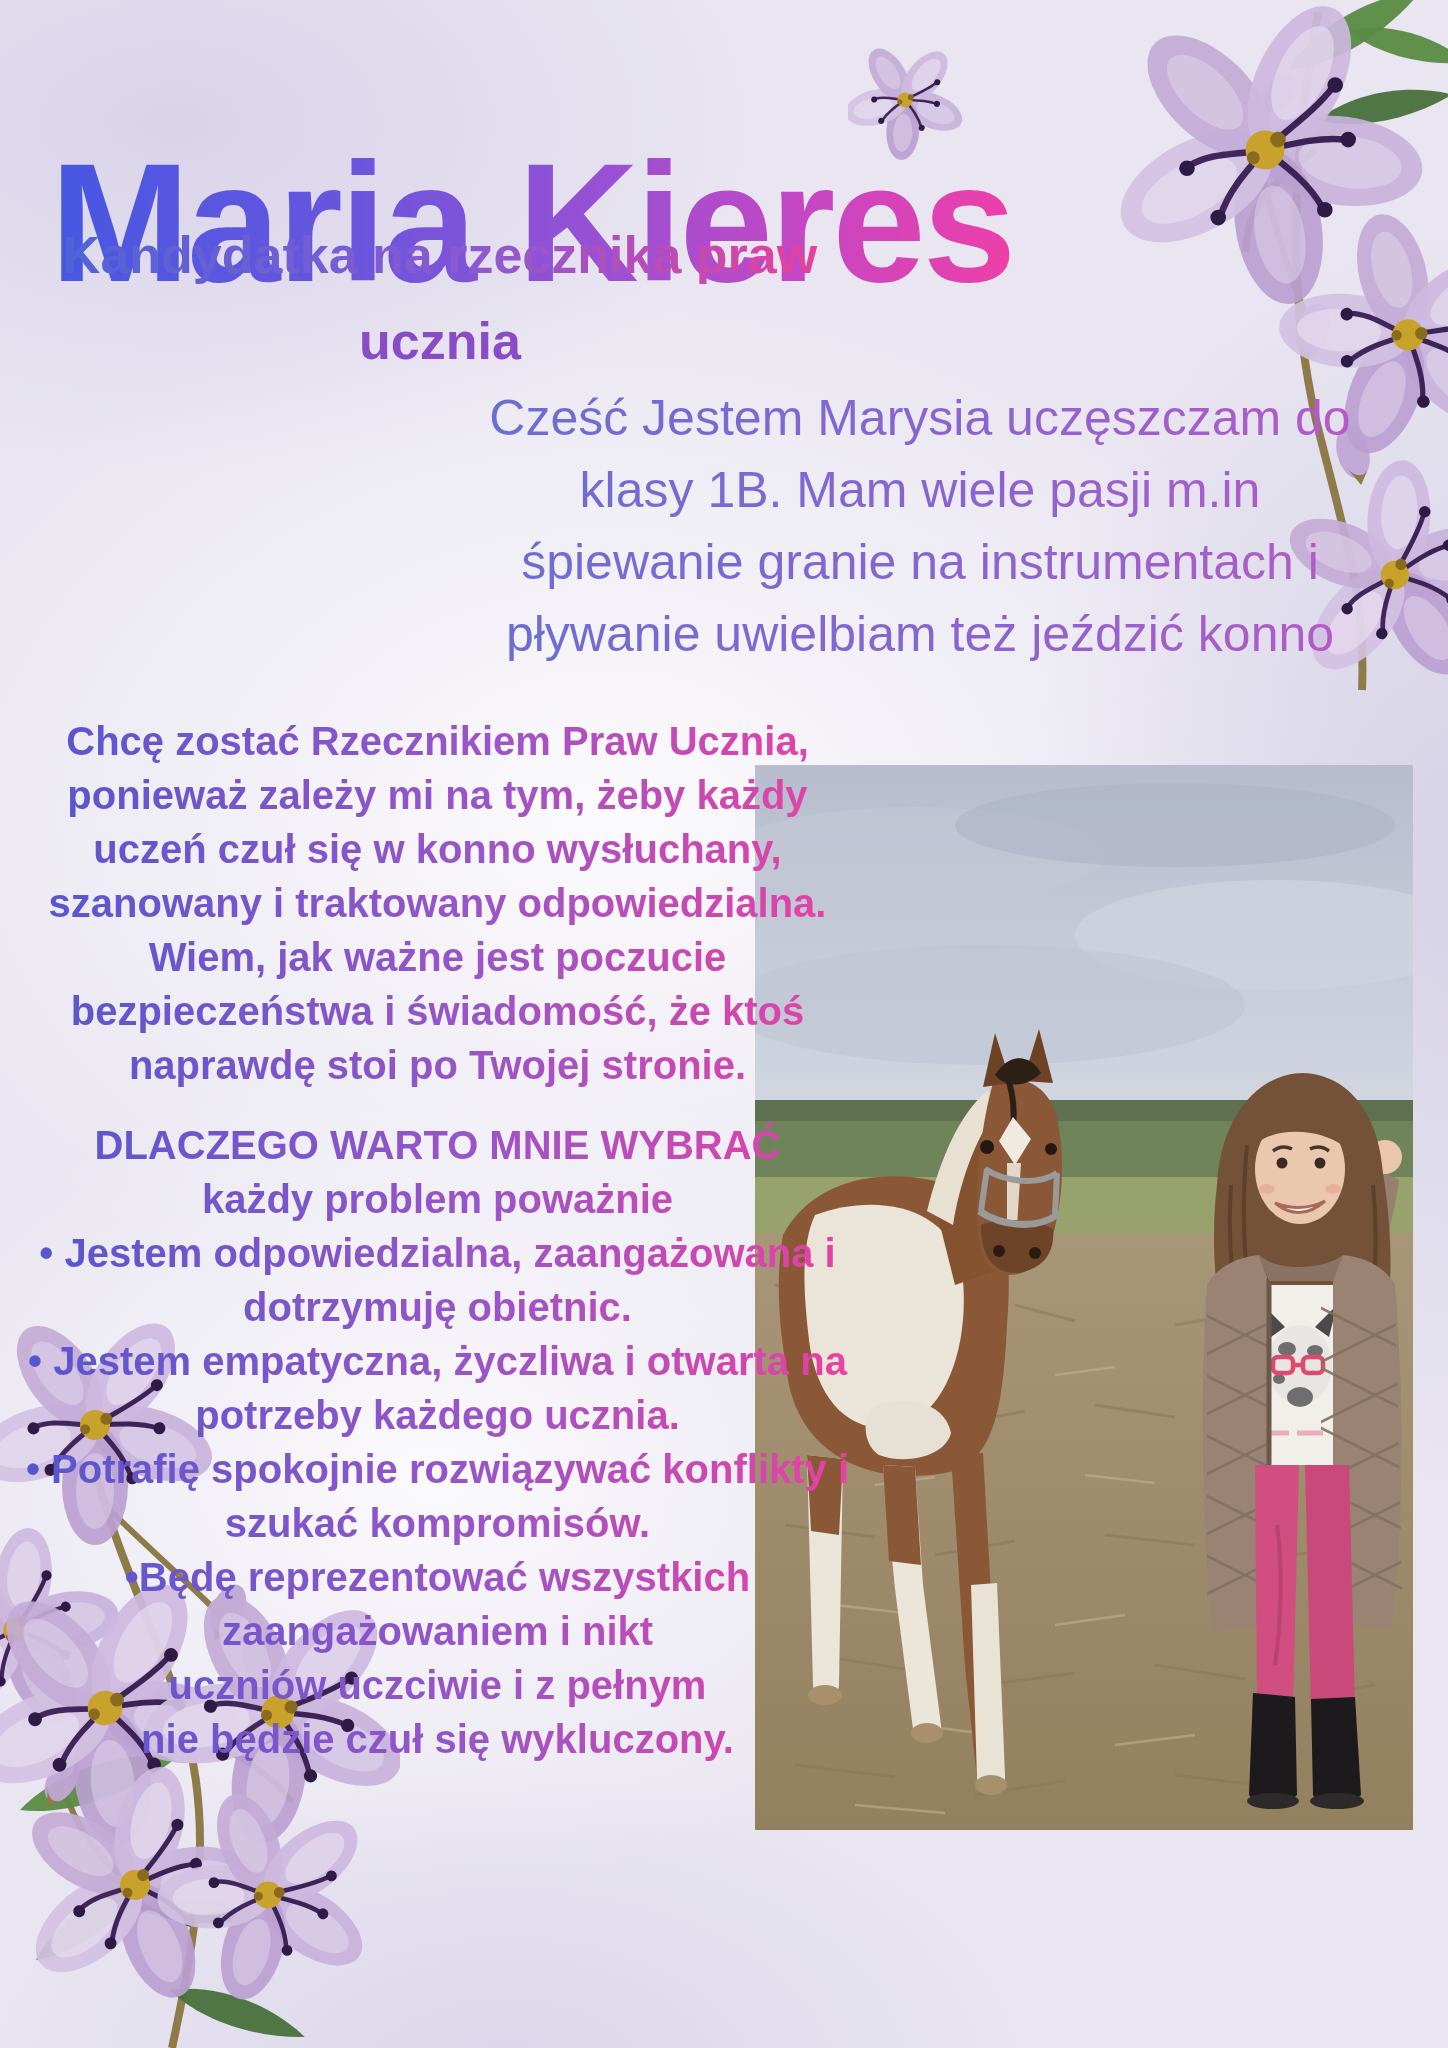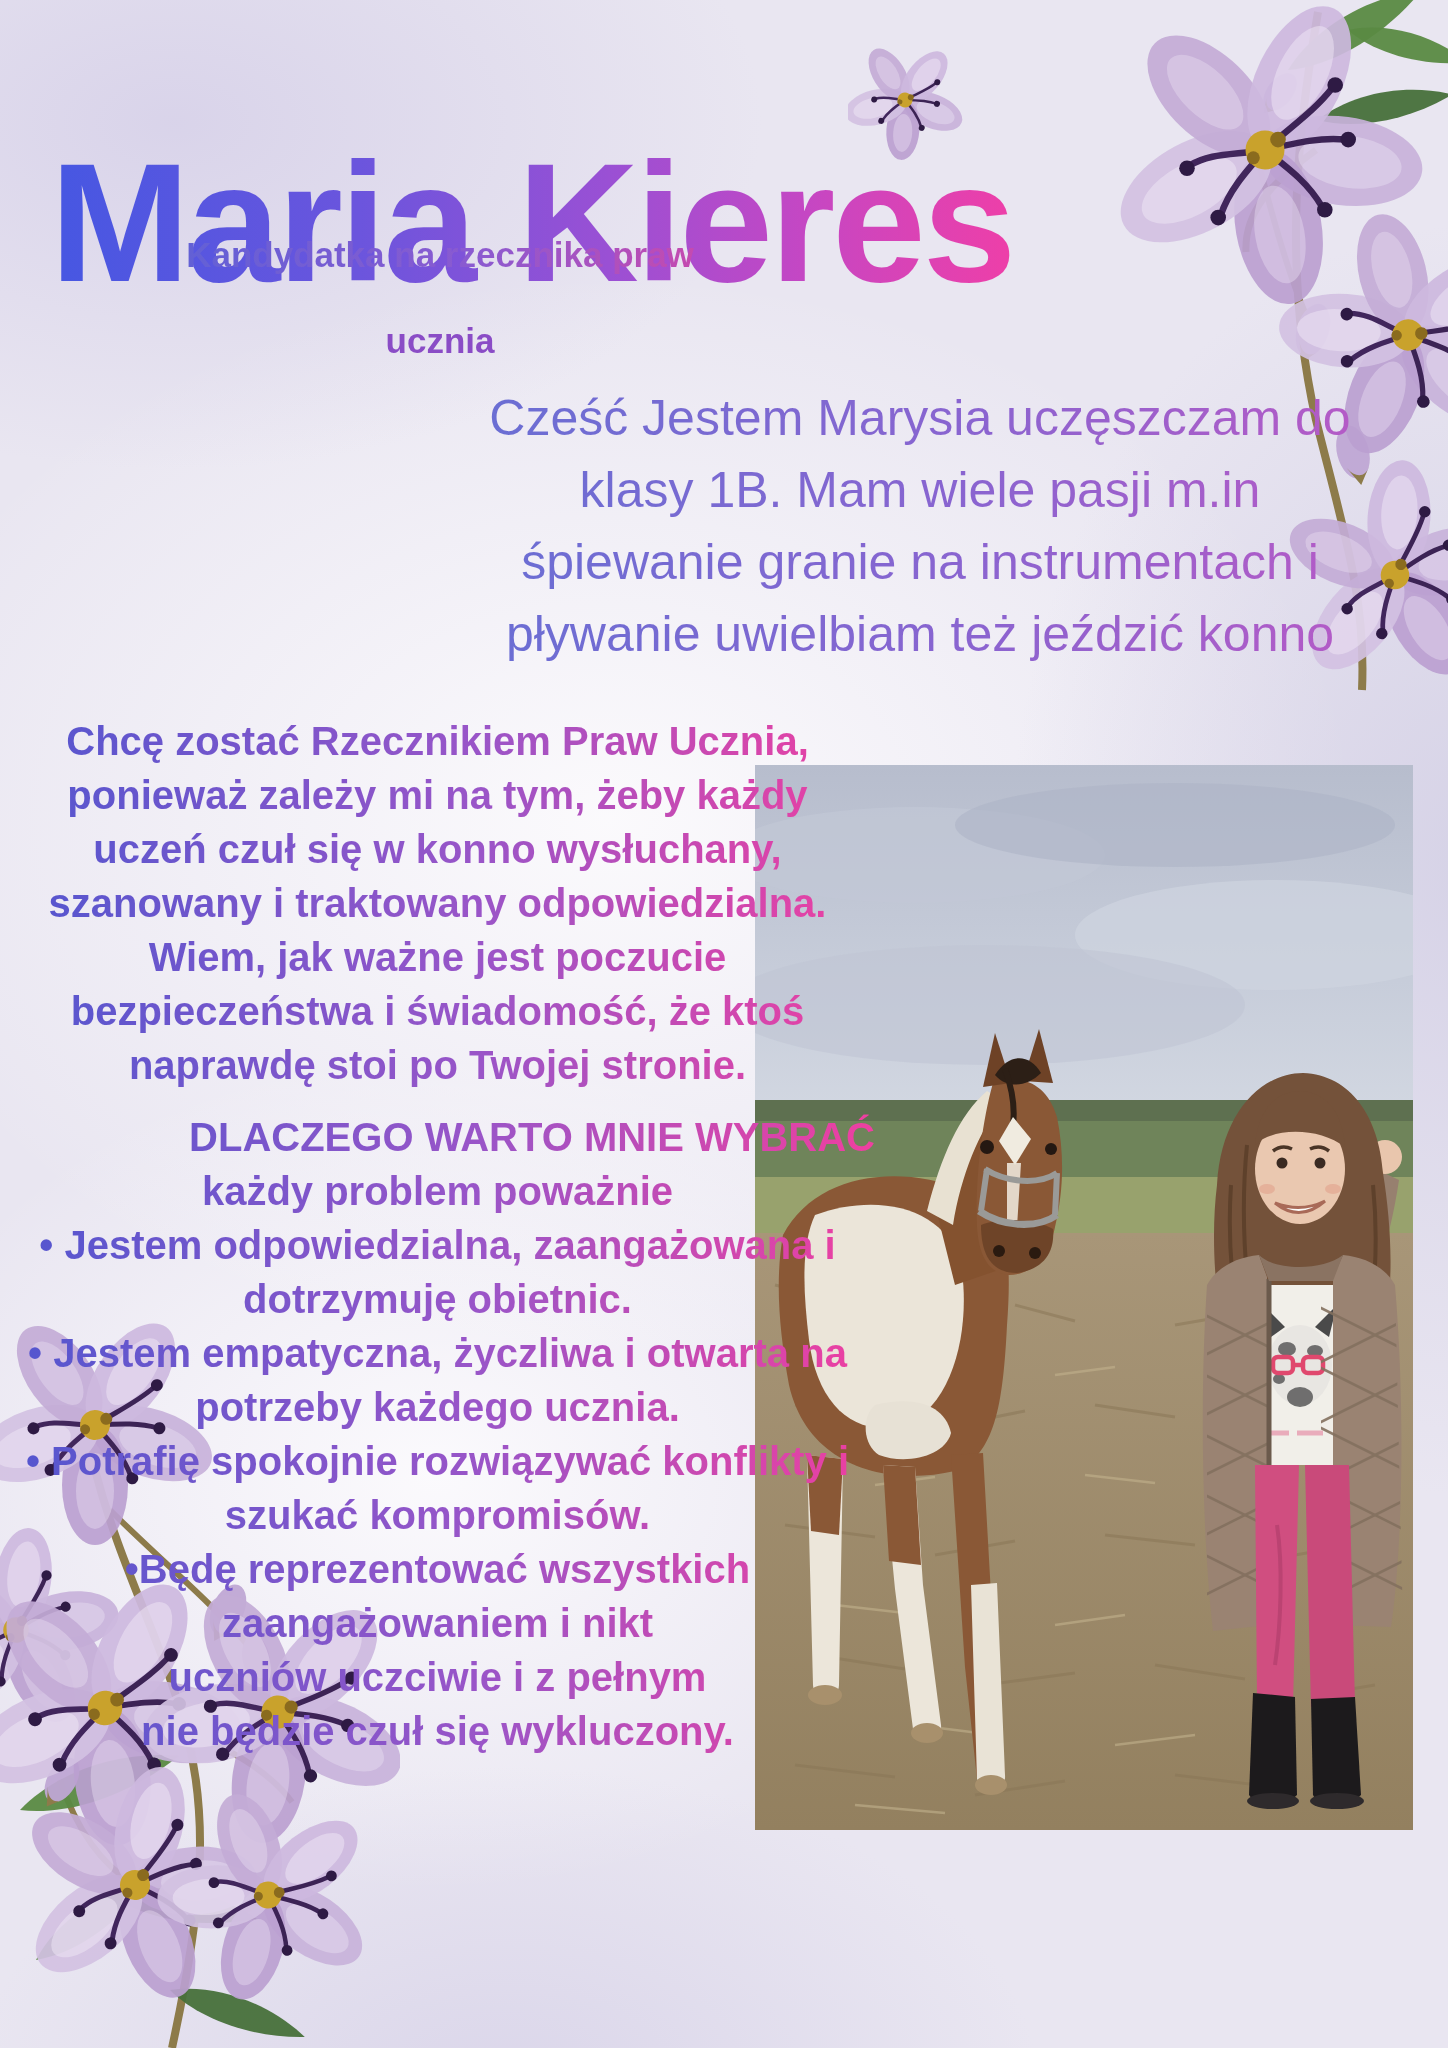--- a/index.html
+++ b/index.html
@@ -27,34 +27,34 @@
   .g-body{background-image:linear-gradient(90deg,#5156cf 0%,#9a55c8 55%,#ef3fa0 100%);}
   .solid-purple{color:#8a4cc6;text-align:center;}
 
   .title{
     position:absolute;left:50px;top:22px;
     font-size:168px;font-weight:800;letter-spacing:-3px;line-height:1.05;
     white-space:nowrap;z-index:3;
   }
   .subtitle{
     position:absolute;left:50px;top:212px;width:780px;
-    text-align:center;font-weight:700;font-size:35px;line-height:86px;z-index:3;
+    text-align:center;font-weight:700;font-size:52px;line-height:86px;z-index:3;
   }
   .subtitle .ln{white-space:nowrap;}
   .intro{
     position:absolute;left:390px;top:382px;width:1060px;
     text-align:center;font-weight:400;font-size:50px;line-height:72px;z-index:3;
   }
   .intro .ln{white-space:nowrap;}
   .left-col{
     position:absolute;left:0px;top:714px;width:875px;
     text-align:center;font-weight:700;font-size:40px;line-height:54px;z-index:3;
   }
   .left-col .ln{white-space:nowrap;}
-  .why-heading{margin-top:18px;font-size:40px;text-align:right;}
+  .why-heading{margin-top:26px;font-size:40px;}
   .photo{
     position:absolute;left:755px;top:765px;width:658px;height:1065px;z-index:2;
     display:block;
   }
   .deco{position:absolute;z-index:1;}
   .deco.tr{right:0;top:0;width:600px;height:700px;}
   .deco.bl{left:0;top:1310px;width:400px;height:738px;}
 </style>
 </head>
 <body>

